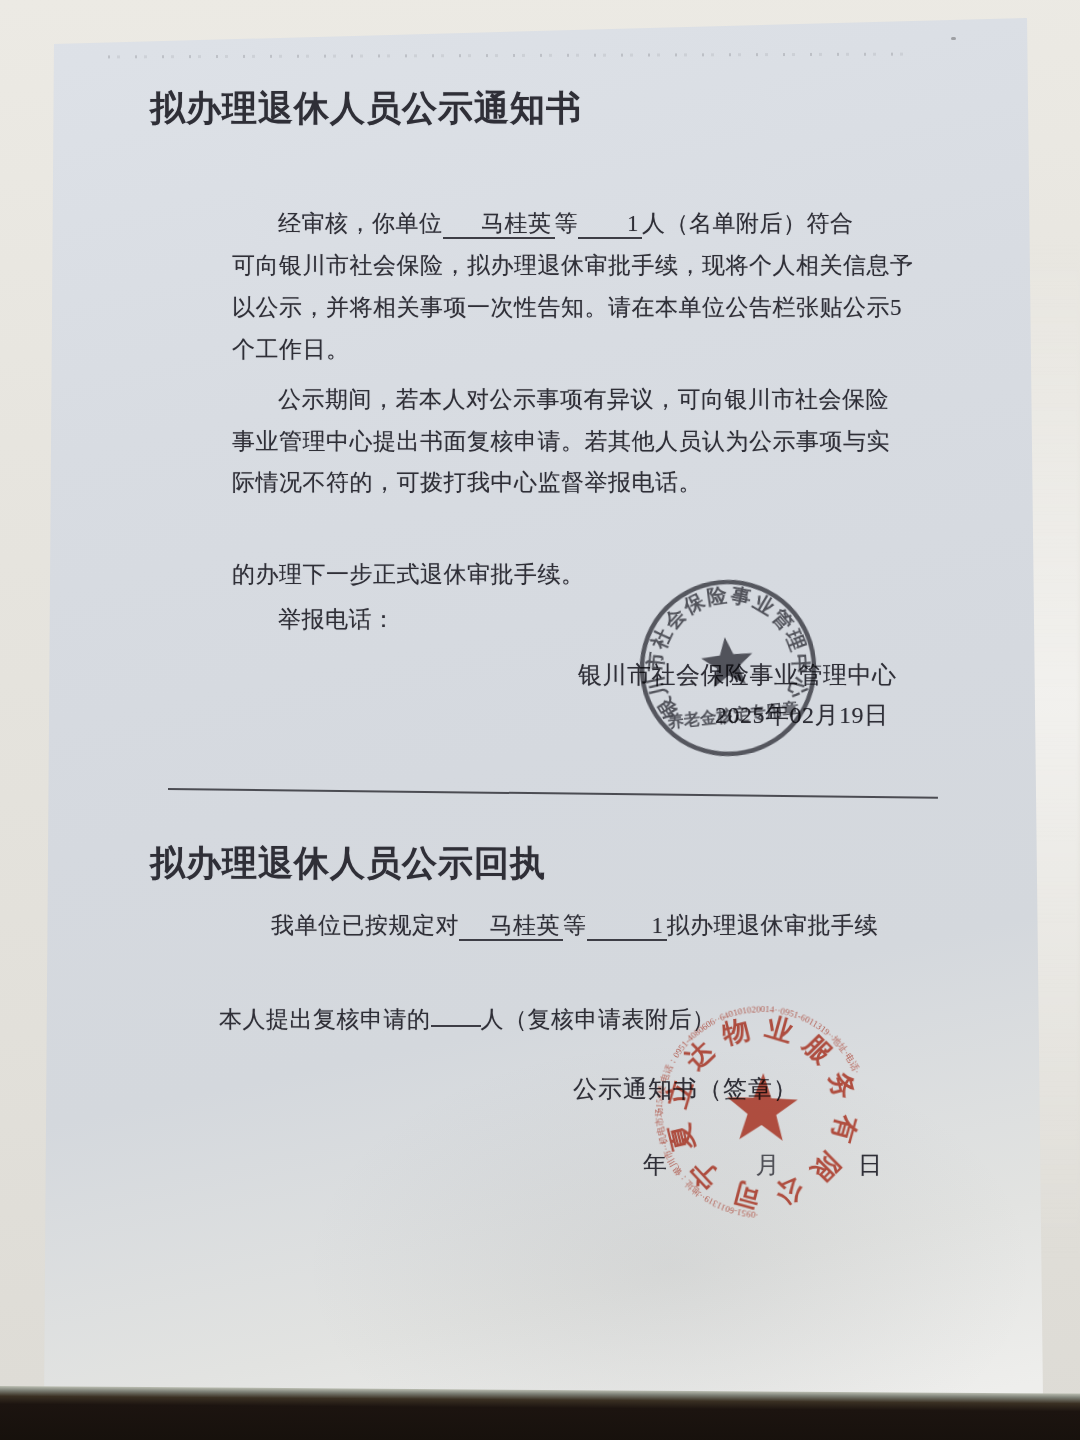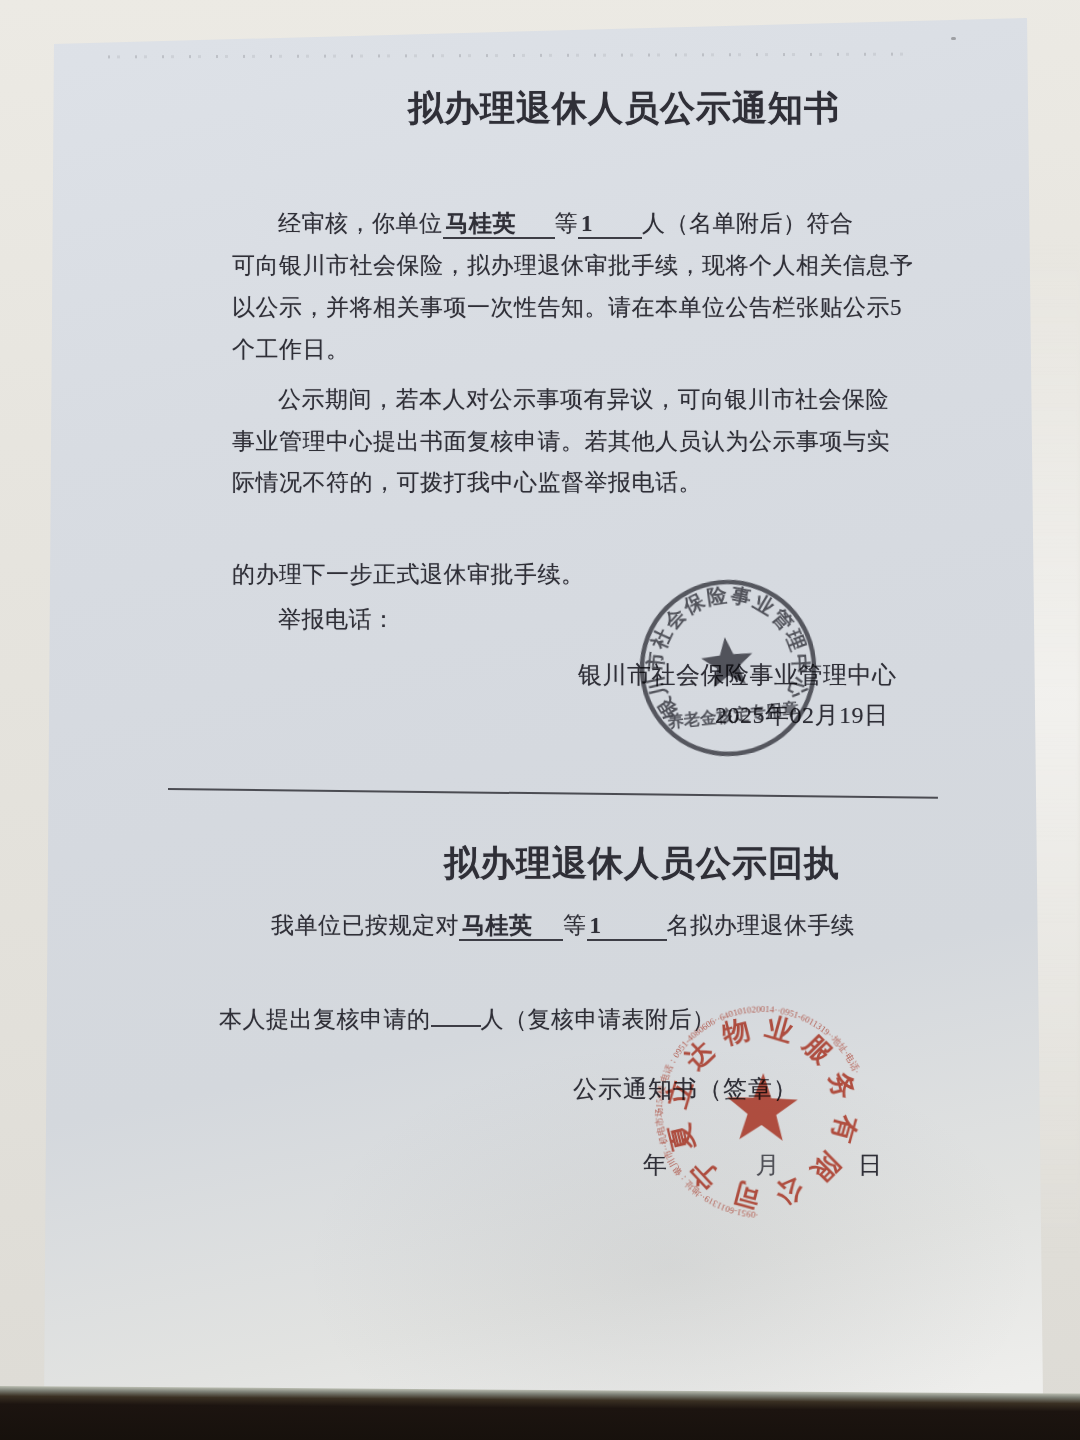--- a/index.html
+++ b/index.html
@@ -23,23 +23,23 @@
     background:
       radial-gradient(520px 320px at 62% 88%,rgba(105,110,120,.10),rgba(0,0,0,0) 70%),
       linear-gradient(168deg,var(--paper-hi) 0%,#d8dce2 28%,var(--paper-mid) 52%,#d4d8dd 68%,#e2e3e1 85%,var(--paper-lo) 96%);
   }
   .smudge{position:absolute;left:108px;top:54px;width:806px;height:3px;opacity:.5;
     background:repeating-linear-gradient(90deg,rgba(85,85,92,.45) 0 2px,rgba(85,85,92,0) 2px 9px,rgba(85,85,92,.22) 9px 12px,rgba(85,85,92,0) 12px 27px);
     transform:rotate(-.2deg);filter:blur(.4px);}
   .speck{position:absolute;left:951px;top:37px;width:5px;height:3px;background:#6c6c70;opacity:.55;border-radius:2px;}
   .txt{position:absolute;color:var(--ink);font-size:23px;line-height:1.18;white-space:nowrap;
     text-shadow:0 0 1px rgba(40,40,55,.35);letter-spacing:.5px;}
-  .doc-title{width:690px;text-align:right;font-size:35px;font-weight:600;letter-spacing:1px;}
+  .doc-title{width:690px;text-align:left;font-size:35px;font-weight:600;letter-spacing:1px;}
   .u{border-bottom:2px solid #3d3d45;padding-bottom:1px;}
-  .blank{display:inline-block;border-bottom:2px solid #3d3d45;text-align:left;vertical-align:baseline;padding:0 3px;font-weight:bold;}
+  .blank{display:inline-block;border-bottom:2px solid #3d3d45;text-align:right;vertical-align:baseline;padding:0 3px;}
   .bw112{min-width:112px;} .bw64{min-width:64px;} .bw104{min-width:104px;} .bw80{min-width:80px;}
   .bw44{min-width:44px;height:24px;} .bw50{min-width:50px;height:24px;}
   .sep{position:absolute;left:168px;top:788px;width:770px;border-top:2px solid rgba(50,50,58,.85);
     transform:rotate(.65deg);transform-origin:left center;}
   .stamp{position:absolute;mix-blend-mode:multiply;}
   .stamp-gray{left:628px;top:568px;transform:rotate(-6deg);filter:blur(.5px);opacity:.95;}
   .stamp-red{left:642px;top:992px;transform:rotate(2deg);filter:blur(.3px);opacity:.96;}
   .dark-band{position:absolute;left:-12px;top:1386px;width:1110px;height:64px;
     transform:rotate(.4deg);transform-origin:left center;
     background:linear-gradient(180deg,#b9bcb0 0px,#7e8177 4px,#3a3023 10px,#1c1410 18px,var(--bg-dark) 100%);}
@@ -87,21 +87,21 @@
       </text>
       <polygon style="fill:var(--stamp-gray)" opacity=".92" points="100,69 106.8,86.7 125.7,87.7 110.9,99.6 115.9,117.8 100,107.5 84.1,117.8 89.1,99.6 74.3,87.7 93.2,86.7"></polygon>
       <text x="100" y="153" text-anchor="middle" font-size="16.5" font-weight="bold" style="fill:var(--stamp-gray)" opacity=".92">养老金核定专用章</text>
     </svg>
 
     <div class="sep"></div>
 
     <div class="txt doc-title" style="left:150px;top:843px">拟办理退休人员公示回执</div>
 
     <div class="txt" style="left:271px;top:912px">
-      <span>我单位已按规定对</span><span class="blank bw104">马桂英</span><span>等</span><span class="blank bw80">1</span><span>名拟办理退休手续</span>
+      <span>我单位已按规定对</span><span class="blank bw104">马桂英</span><span>等</span><span class="blank bw80">1</span><span>拟办理退休审批手续</span>
     </div>
     <div class="txt" style="left:219px;top:1003px">
       <span>本人提出复核申请的</span><span class="blank bw50"></span><span>人（复核申请表附后）</span>
     </div>
 
     <div class="txt" style="left:573px;top:1075px;font-size:24px;letter-spacing:1px">公示通知书（签章）</div>
 
     <div class="txt ymd" style="left:643px;top:1151px;font-size:24px">
       <span>年</span><span class="gap1"></span><span class="month">月</span><span class="gap2"></span><span>日</span>
     </div>

